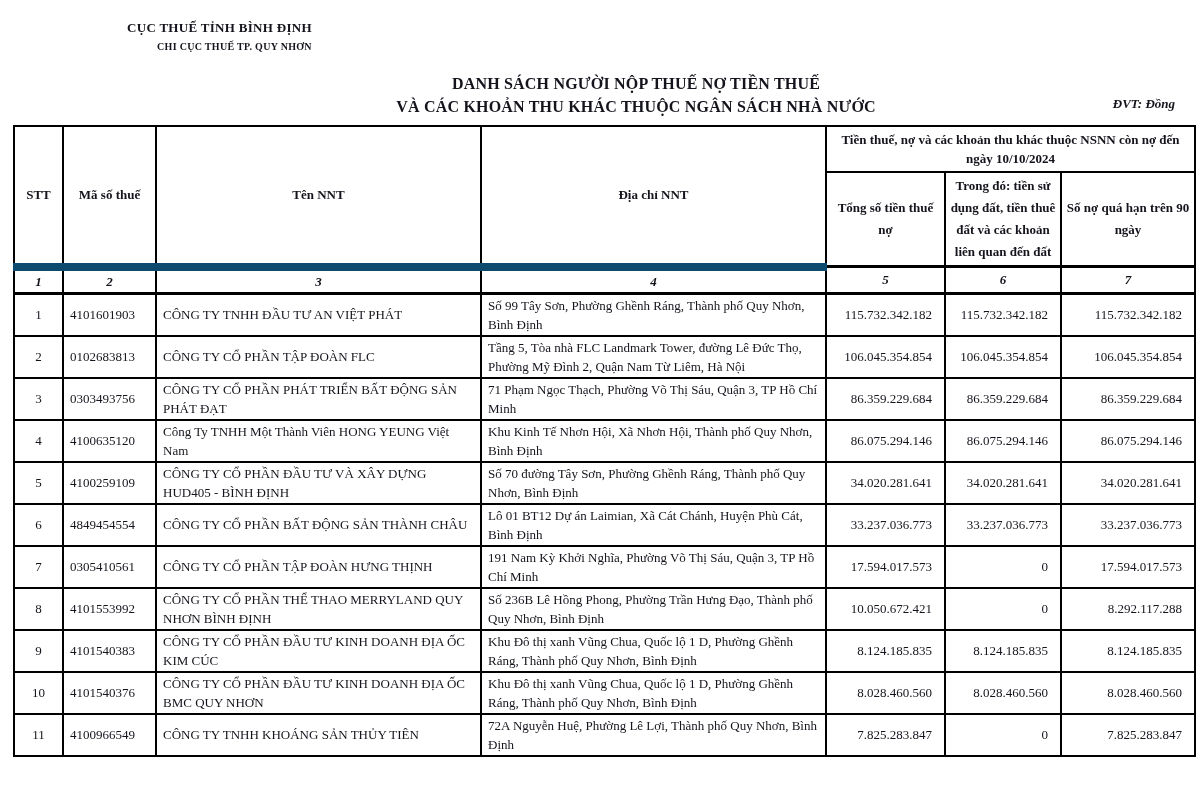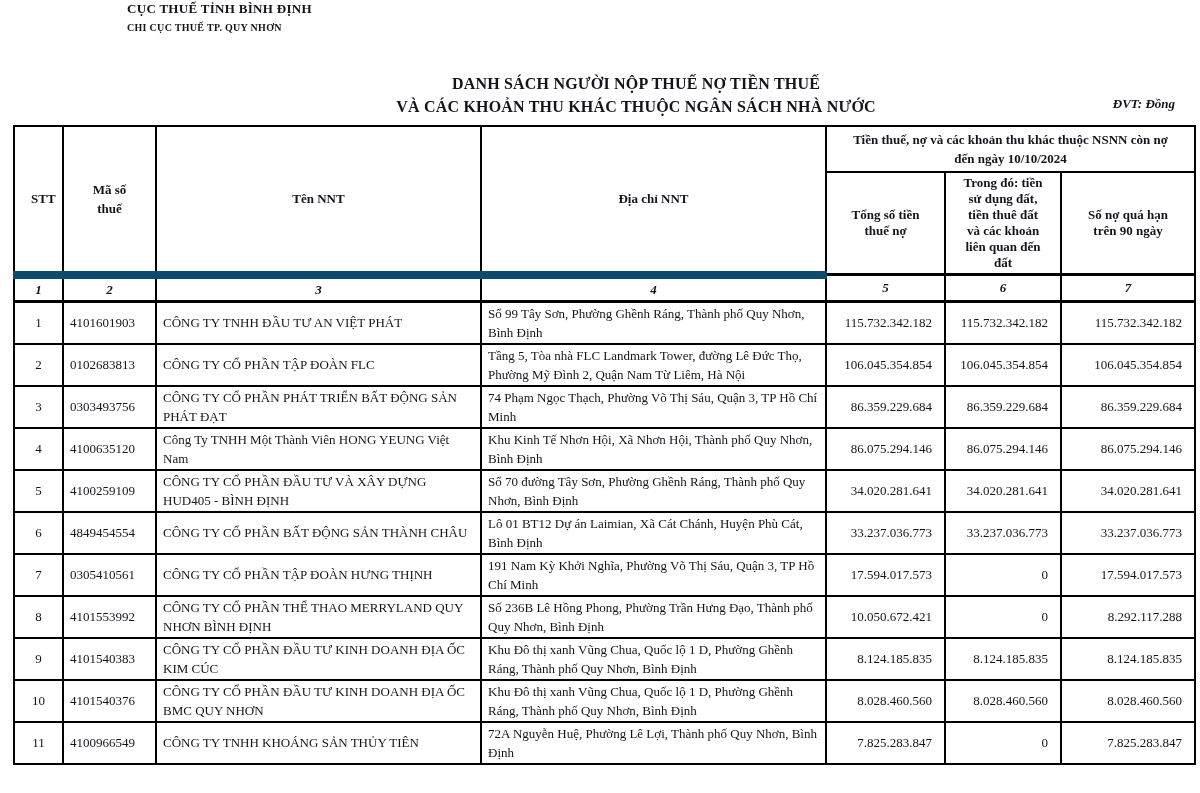--- a/index.html
+++ b/index.html
@@ -7,23 +7,23 @@
     position: relative;
     width: 1200px;
     height: 793px;
     background: #ffffff;
     font-family: "Liberation Serif", "DejaVu Serif", serif;
     color: #14141c;
     overflow: hidden;
   }
   .org-block {
     position: absolute;
-    top: 1px;
+    top: 20px;
     left: 127px;
-    text-align: left;
+    text-align: right;
   }
   .org-line1 {
     font-size: 13px;
     font-weight: bold;
     letter-spacing: 0.3px;
   }
   .org-line2 {
     font-size: 10px;
     font-weight: bold;
     margin-top: 5px;
@@ -63,24 +63,24 @@
     border: 2px solid #000000;
     padding: 1px 6px;
     font-size: 13px;
     vertical-align: middle;
     overflow: hidden;
     line-height: 19px;
   }
   .debt-table th {
     font-weight: bold;
     text-align: center;
-    padding: 2px 16px;
+    padding: 2px 4px;
   }
   th.group-head { border-bottom: 2px solid #000; font-size: 13px; height: 40px; }
-  tr.sub-head th { height: 82px; border-bottom: 3px solid #000; font-size: 13px; line-height: 16px; }
+  tr.sub-head th { height: 82px; border-bottom: 3px solid #000; font-size: 13px; line-height: 22px; }
   th.span-head { border-bottom: 8px solid #0c4a6e; }
   tr.num-row td {
     font-weight: bold;
     font-style: italic;
     text-align: center;
     height: 21px;
     border-bottom: 3px solid #000;
     padding: 0 4px;
   }
   tr.data-row { height: 41px; }
@@ -159,21 +159,21 @@
       <td class="c-addr">Tầng 5, Tòa nhà FLC Landmark Tower, đường Lê Đức Thọ, Phường Mỹ Đình 2, Quận Nam Từ Liêm, Hà Nội</td>
       <td class="c-num">106.045.354.854</td>
       <td class="c-num">106.045.354.854</td>
       <td class="c-num">106.045.354.854</td>
     </tr>
 
     <tr class="data-row">
       <td class="c-stt">3</td>
       <td class="c-code">0303493756</td>
       <td class="c-name">CÔNG TY CỔ PHẦN PHÁT TRIỂN BẤT ĐỘNG SẢN PHÁT ĐẠT</td>
-      <td class="c-addr">74 Phạm Ngọc Thạch, Phường Võ Thị Sáu, Quận 3, TP Hồ Chí Minh</td>
+      <td class="c-addr">71 Phạm Ngọc Thạch, Phường Võ Thị Sáu, Quận 3, TP Hồ Chí Minh</td>
       <td class="c-num">86.359.229.684</td>
       <td class="c-num">86.359.229.684</td>
       <td class="c-num">86.359.229.684</td>
     </tr>
 
     <tr class="data-row">
       <td class="c-stt">4</td>
       <td class="c-code">4100635120</td>
       <td class="c-name">Công Ty TNHH Một Thành Viên HONG YEUNG Việt Nam</td>
       <td class="c-addr">Khu Kinh Tế Nhơn Hội, Xã Nhơn Hội, Thành phố Quy Nhơn, Bình Định</td>

